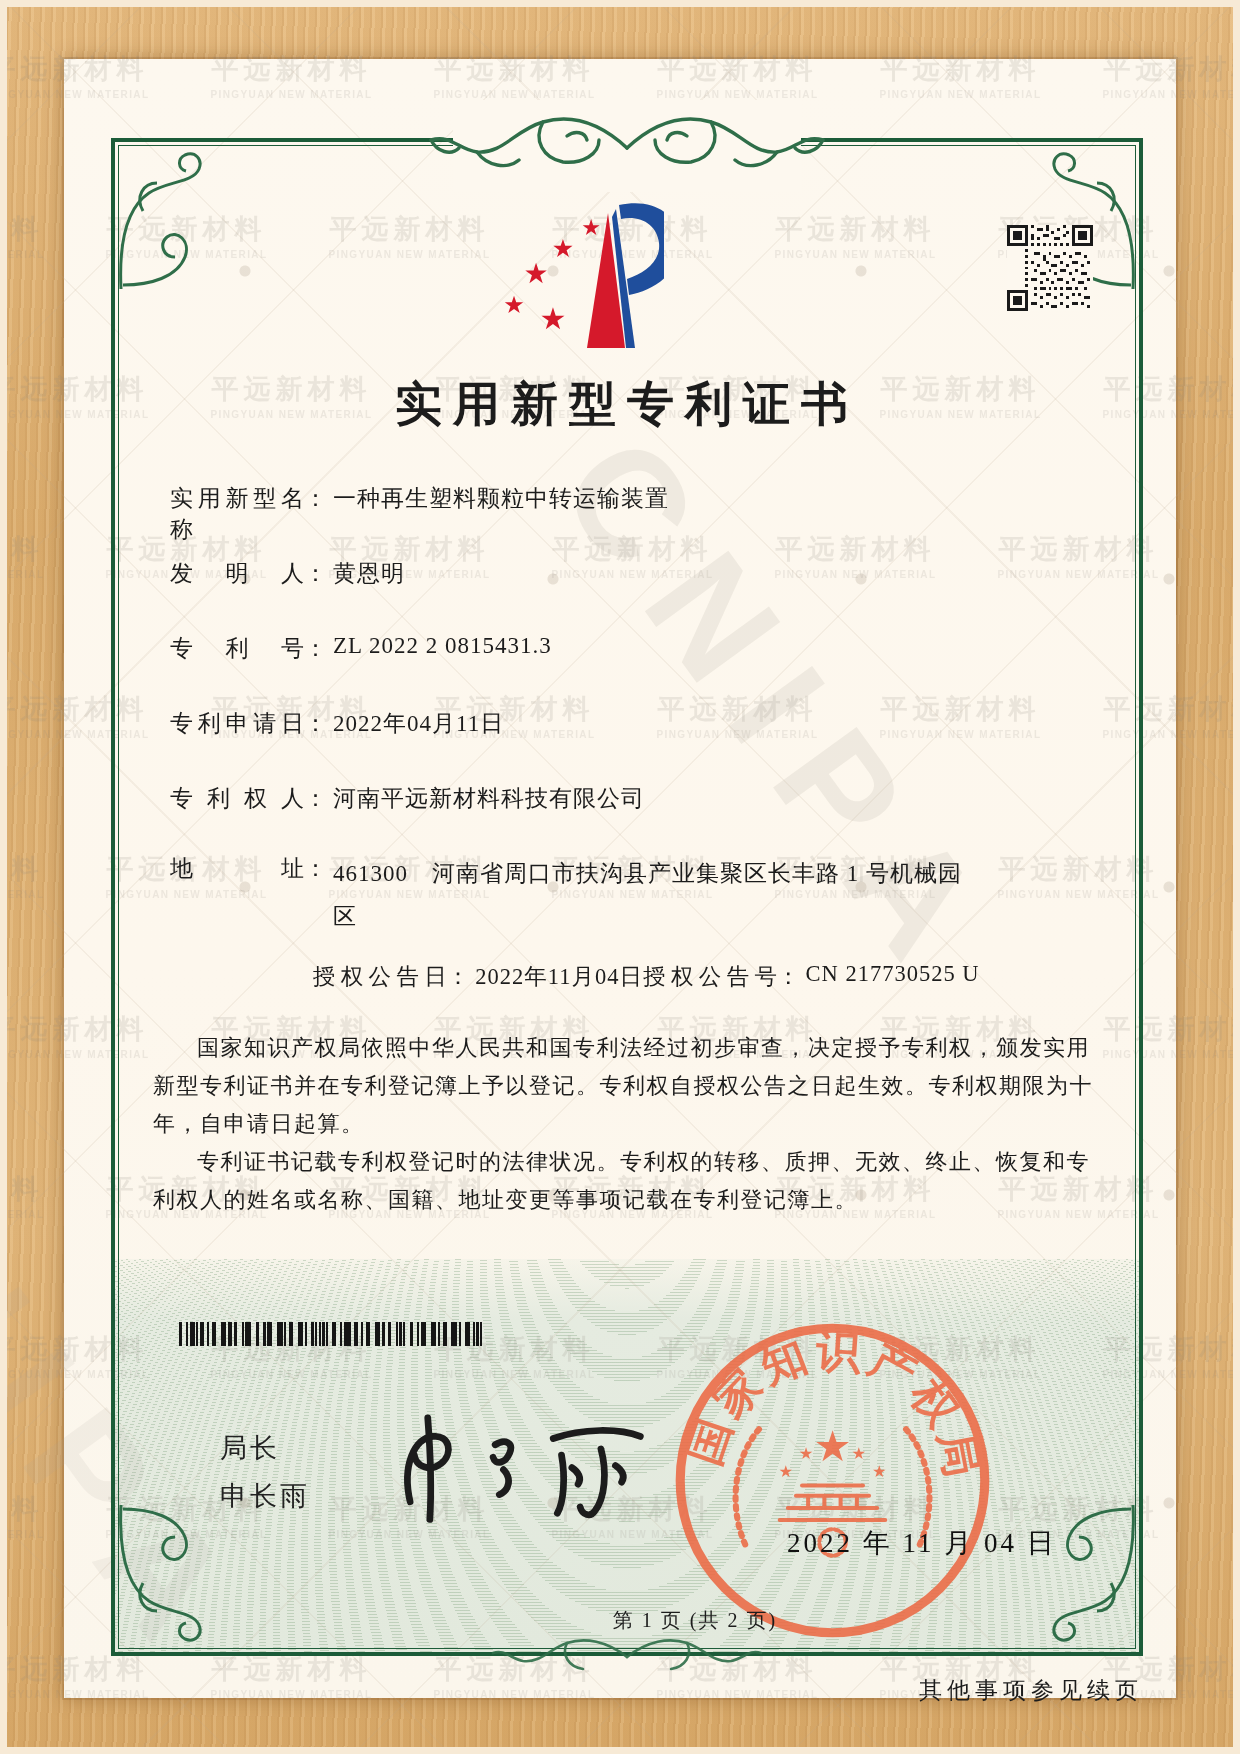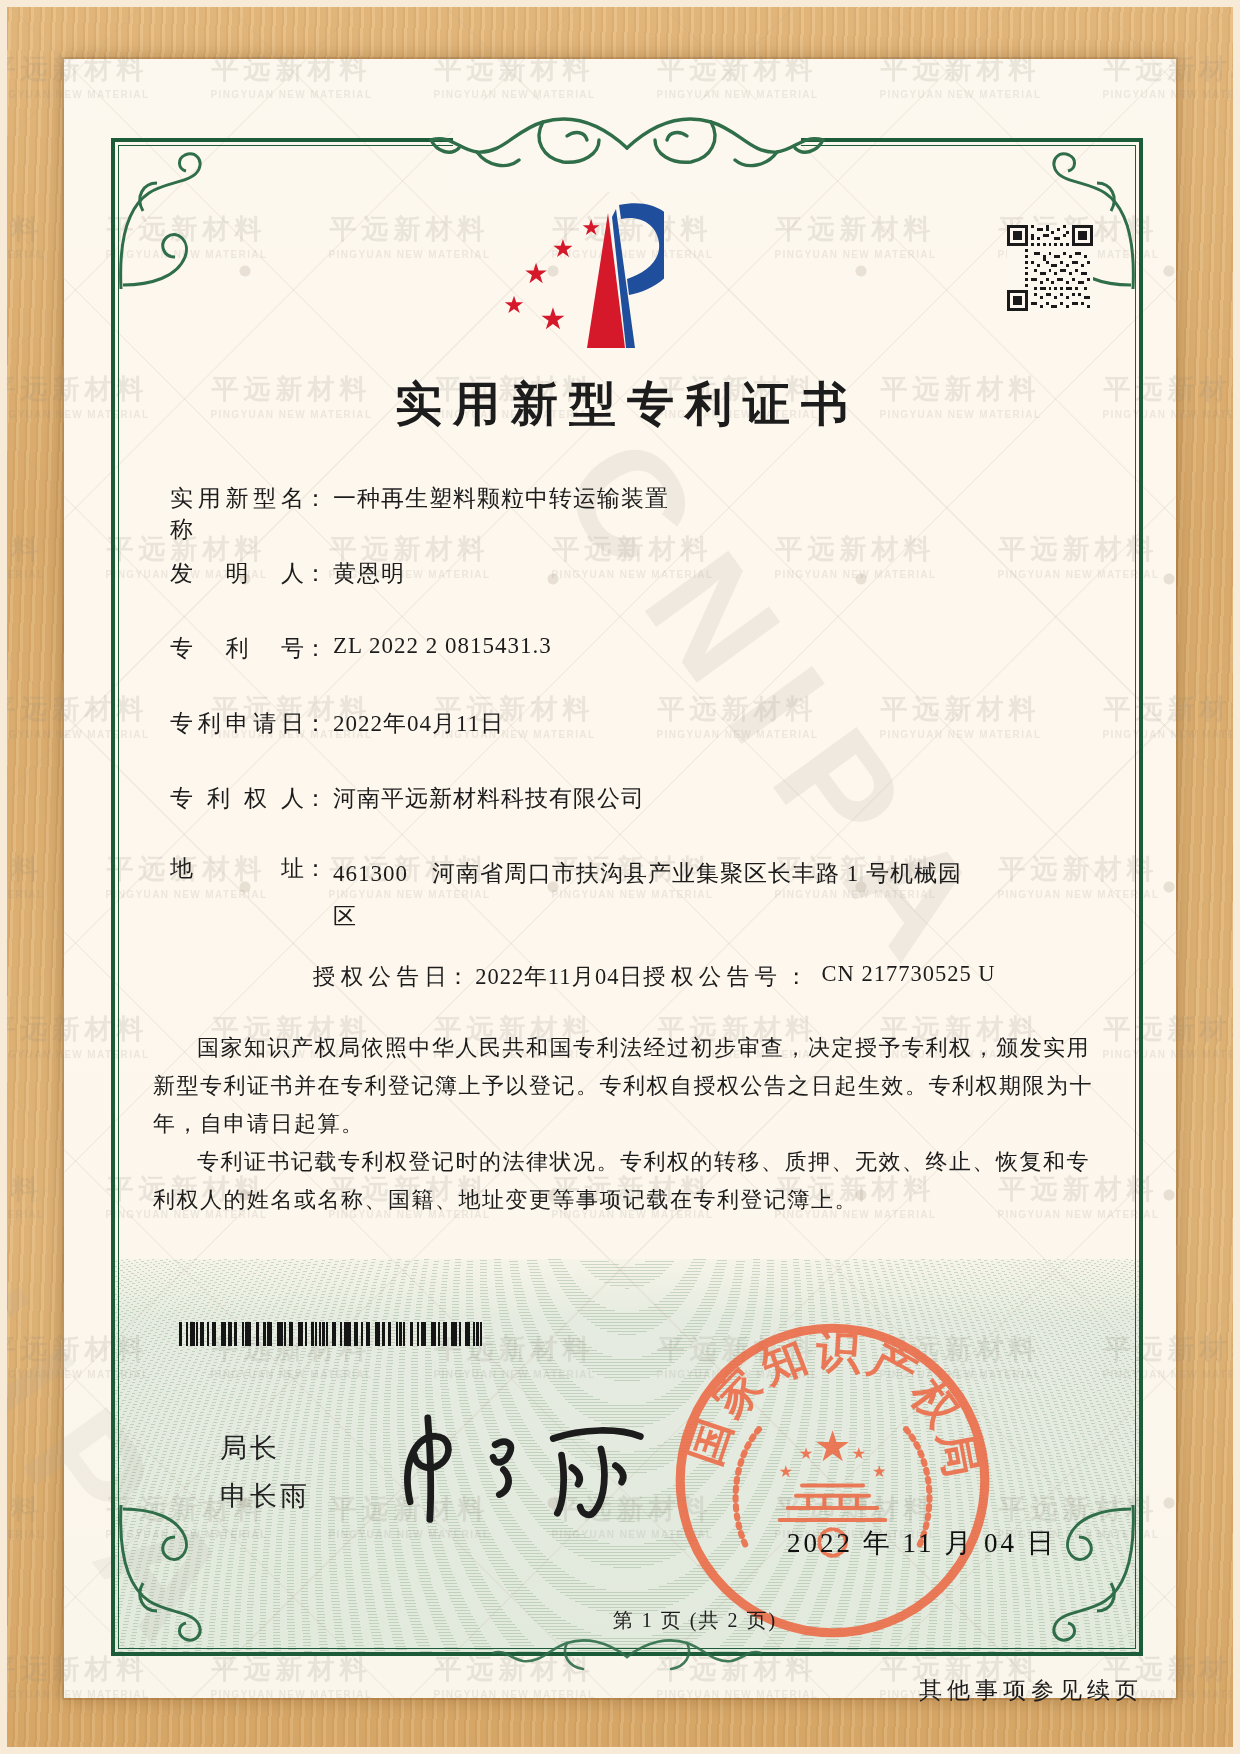--- a/index.html
+++ b/index.html
@@ -48,21 +48,21 @@
   .cert-no{position:absolute;left:163px;top:200px;font-size:23px;letter-spacing:3px;}
   .title{position:absolute;left:0;top:366px;width:1240px;text-align:center;
          font-size:47px;font-weight:700;letter-spacing:11px;}
   .field{position:absolute;left:163px;display:flex;align-items:flex-start;font-size:23px;}
   .f-label{display:inline-block;width:134px;text-align:justify;text-align-last:justify;}
   .f-colon{display:inline-block;margin-right:6px;}
   .f-value{letter-spacing:1px;}
   .addr .f-value{width:640px;line-height:1.85;}
   .grant-row{position:absolute;left:163px;top:954px;width:950px;font-size:22.5px;display:flex;}
   .grant-left{width:473px;display:flex;justify-content:flex-end;}
-  .grant-right{display:flex;gap:8px;}
+  .grant-right{display:flex;}
   .g-label{display:inline-block;width:134px;text-align:justify;text-align-last:justify;}
   .paras{position:absolute;left:146px;top:1022px;width:952px;font-size:22px;line-height:38px;letter-spacing:1.5px;}
   .paras p{margin:0;text-indent:2em;}
   .barcode{position:absolute;left:172px;top:1315px;width:305px;height:24px;
       background:
         repeating-linear-gradient(90deg,#151515 0 2px,transparent 2px 7px),
         repeating-linear-gradient(90deg,#151515 0 3px,transparent 3px 11px),
         repeating-linear-gradient(90deg,#151515 0 2px,transparent 2px 17px);}
   .director{position:absolute;left:178px;top:1428px;font-family:"Liberation Sans","DejaVu Sans",sans-serif;
             font-size:27px;letter-spacing:3px;line-height:1.0;color:#222;margin-left:35px;}

